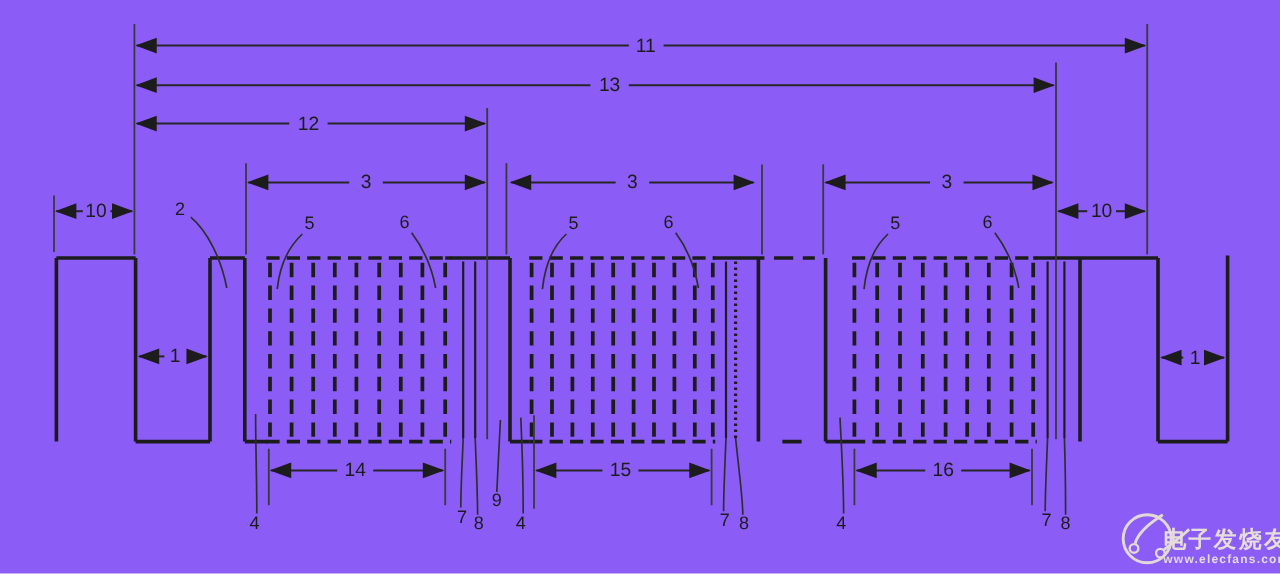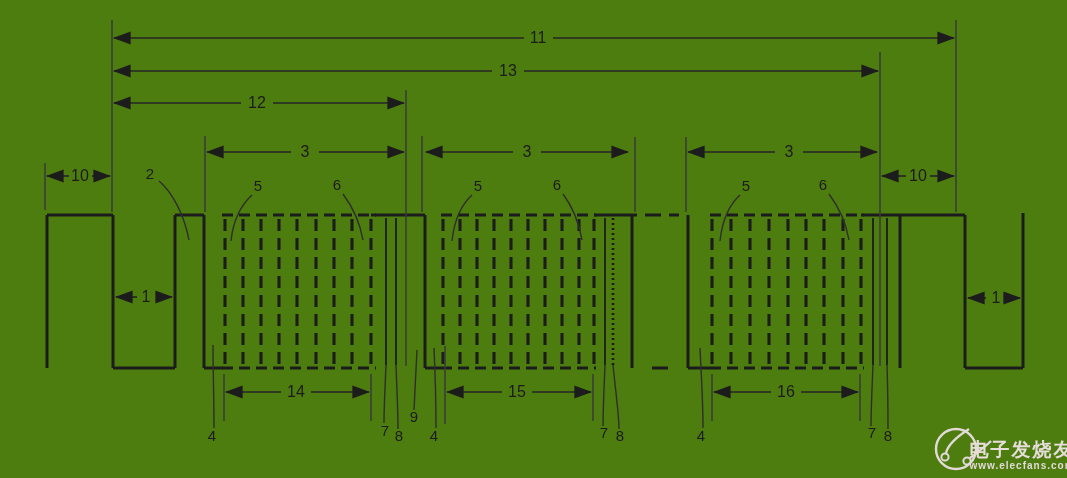--- a/index.html
+++ b/index.html
@@ -1,19 +1,19 @@
 <!DOCTYPE html>
 <html><head>
 <meta charset="utf-8">
 <style>
   html,body{margin:0;padding:0;background:#e9e9e7;}
   .canvas{
     position:relative;
     width:1067px;height:478px;
-    background:#4d7c0f;
+    background:#8b5cf6;
     font-family:"Liberation Sans", sans-serif;
     overflow:hidden;
   }
   svg{display:block;}
   .wave{stroke:#1c1c1c;stroke-width:3;fill:none;}
   .wave-thin{stroke:#1c1c1c;stroke-width:1.8;fill:none;}
   .burst{stroke:#1c1c1c;stroke-width:3.1;fill:none;stroke-dasharray:12 7;}
   .burst-h{stroke:#1c1c1c;stroke-width:3;fill:none;stroke-dasharray:11 6;}
   .dotline{stroke:#1c1c1c;stroke-width:2.6;fill:none;stroke-dasharray:2 3;}
   .dim{stroke:#262626;stroke-width:1.7;fill:none;}

